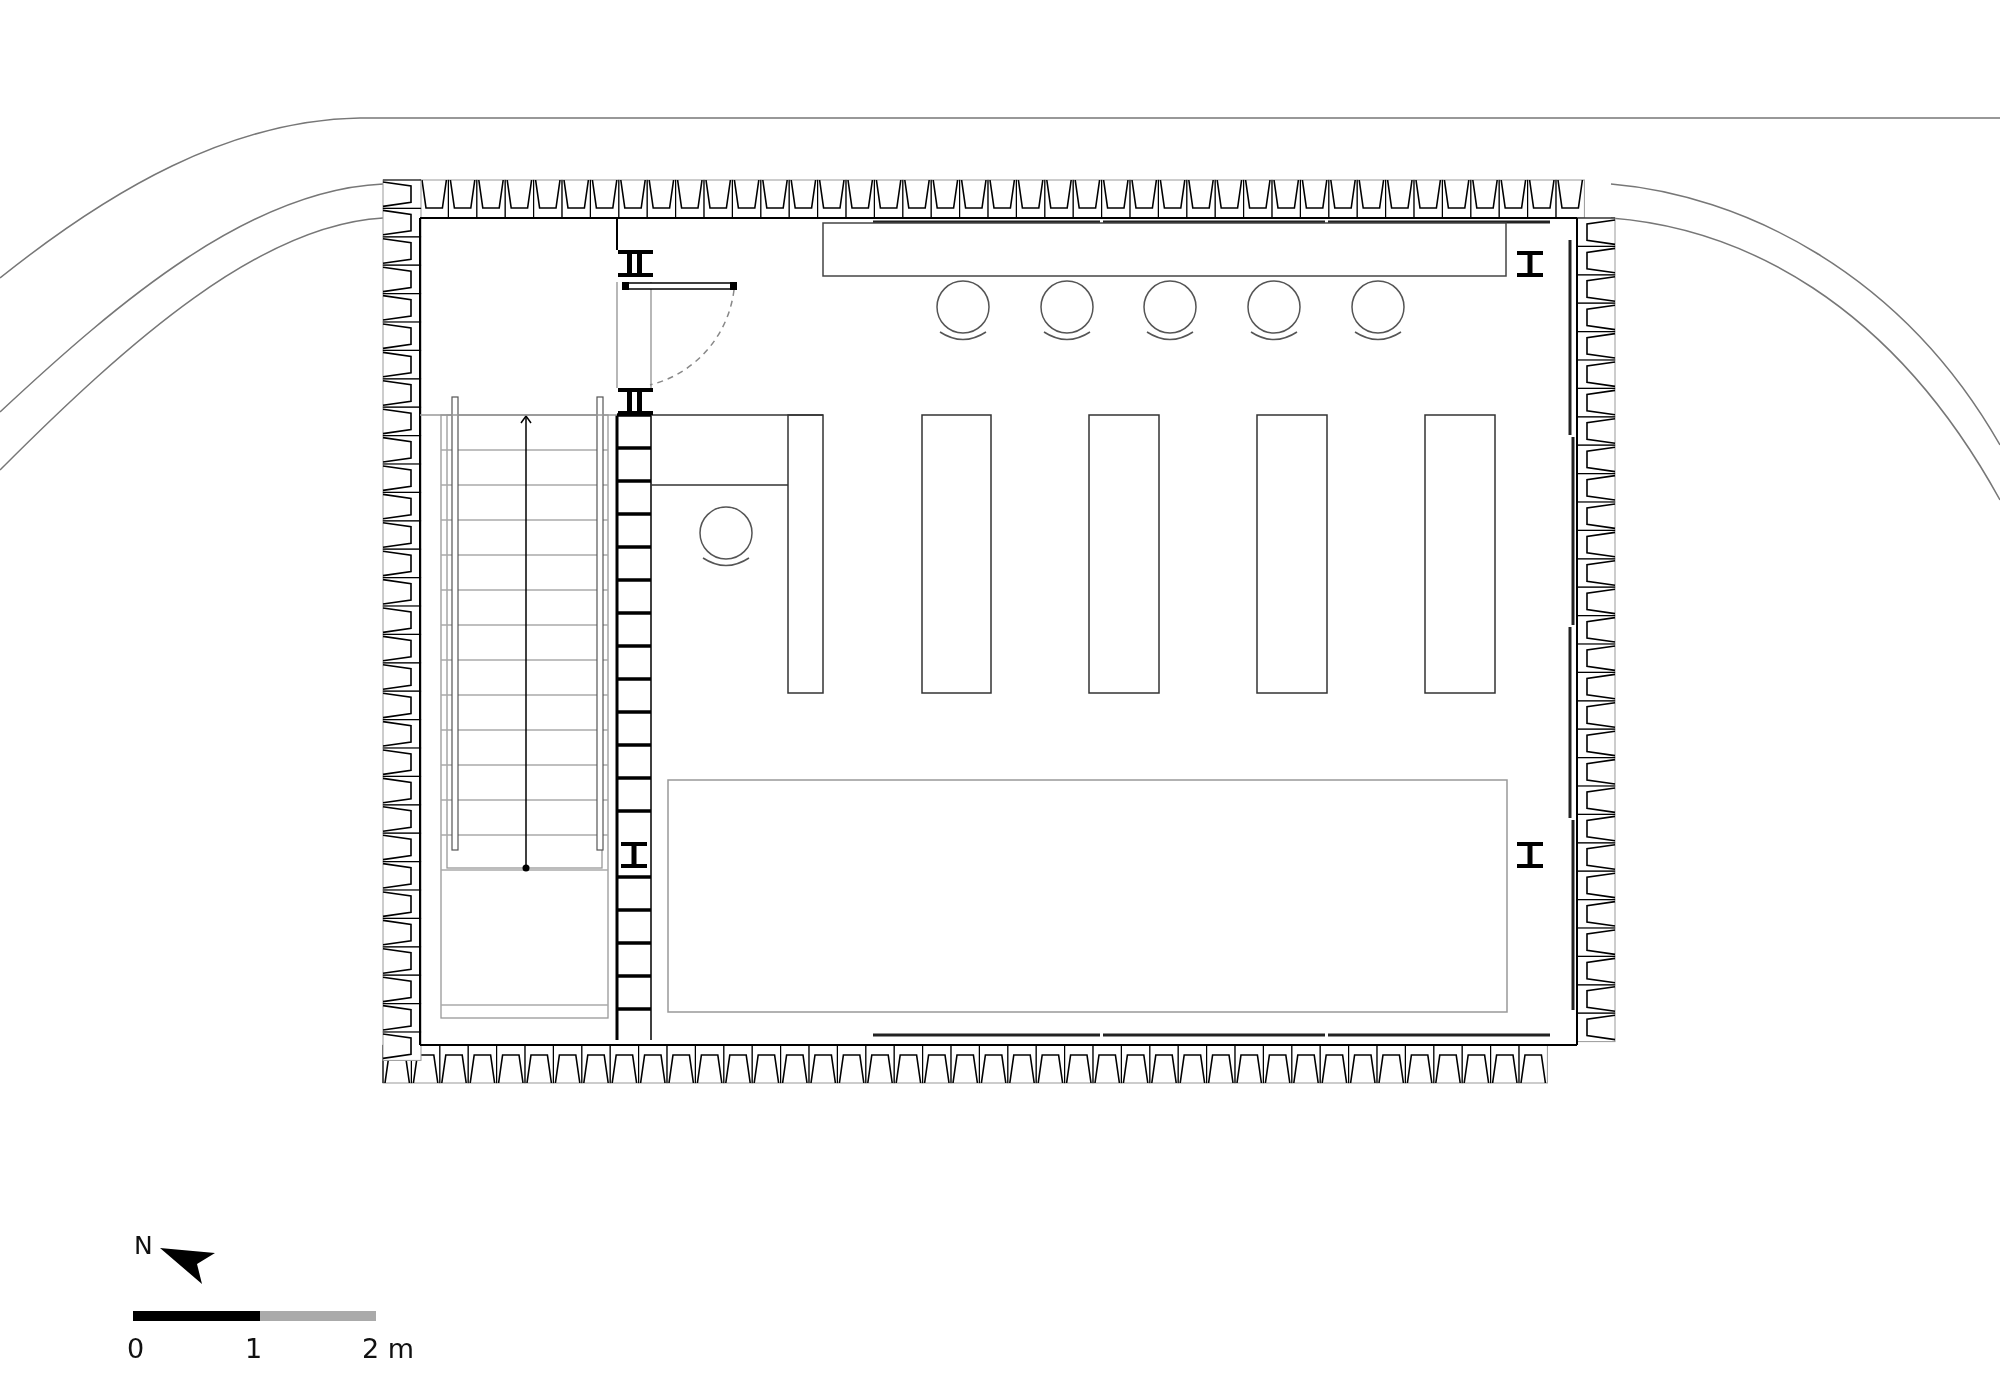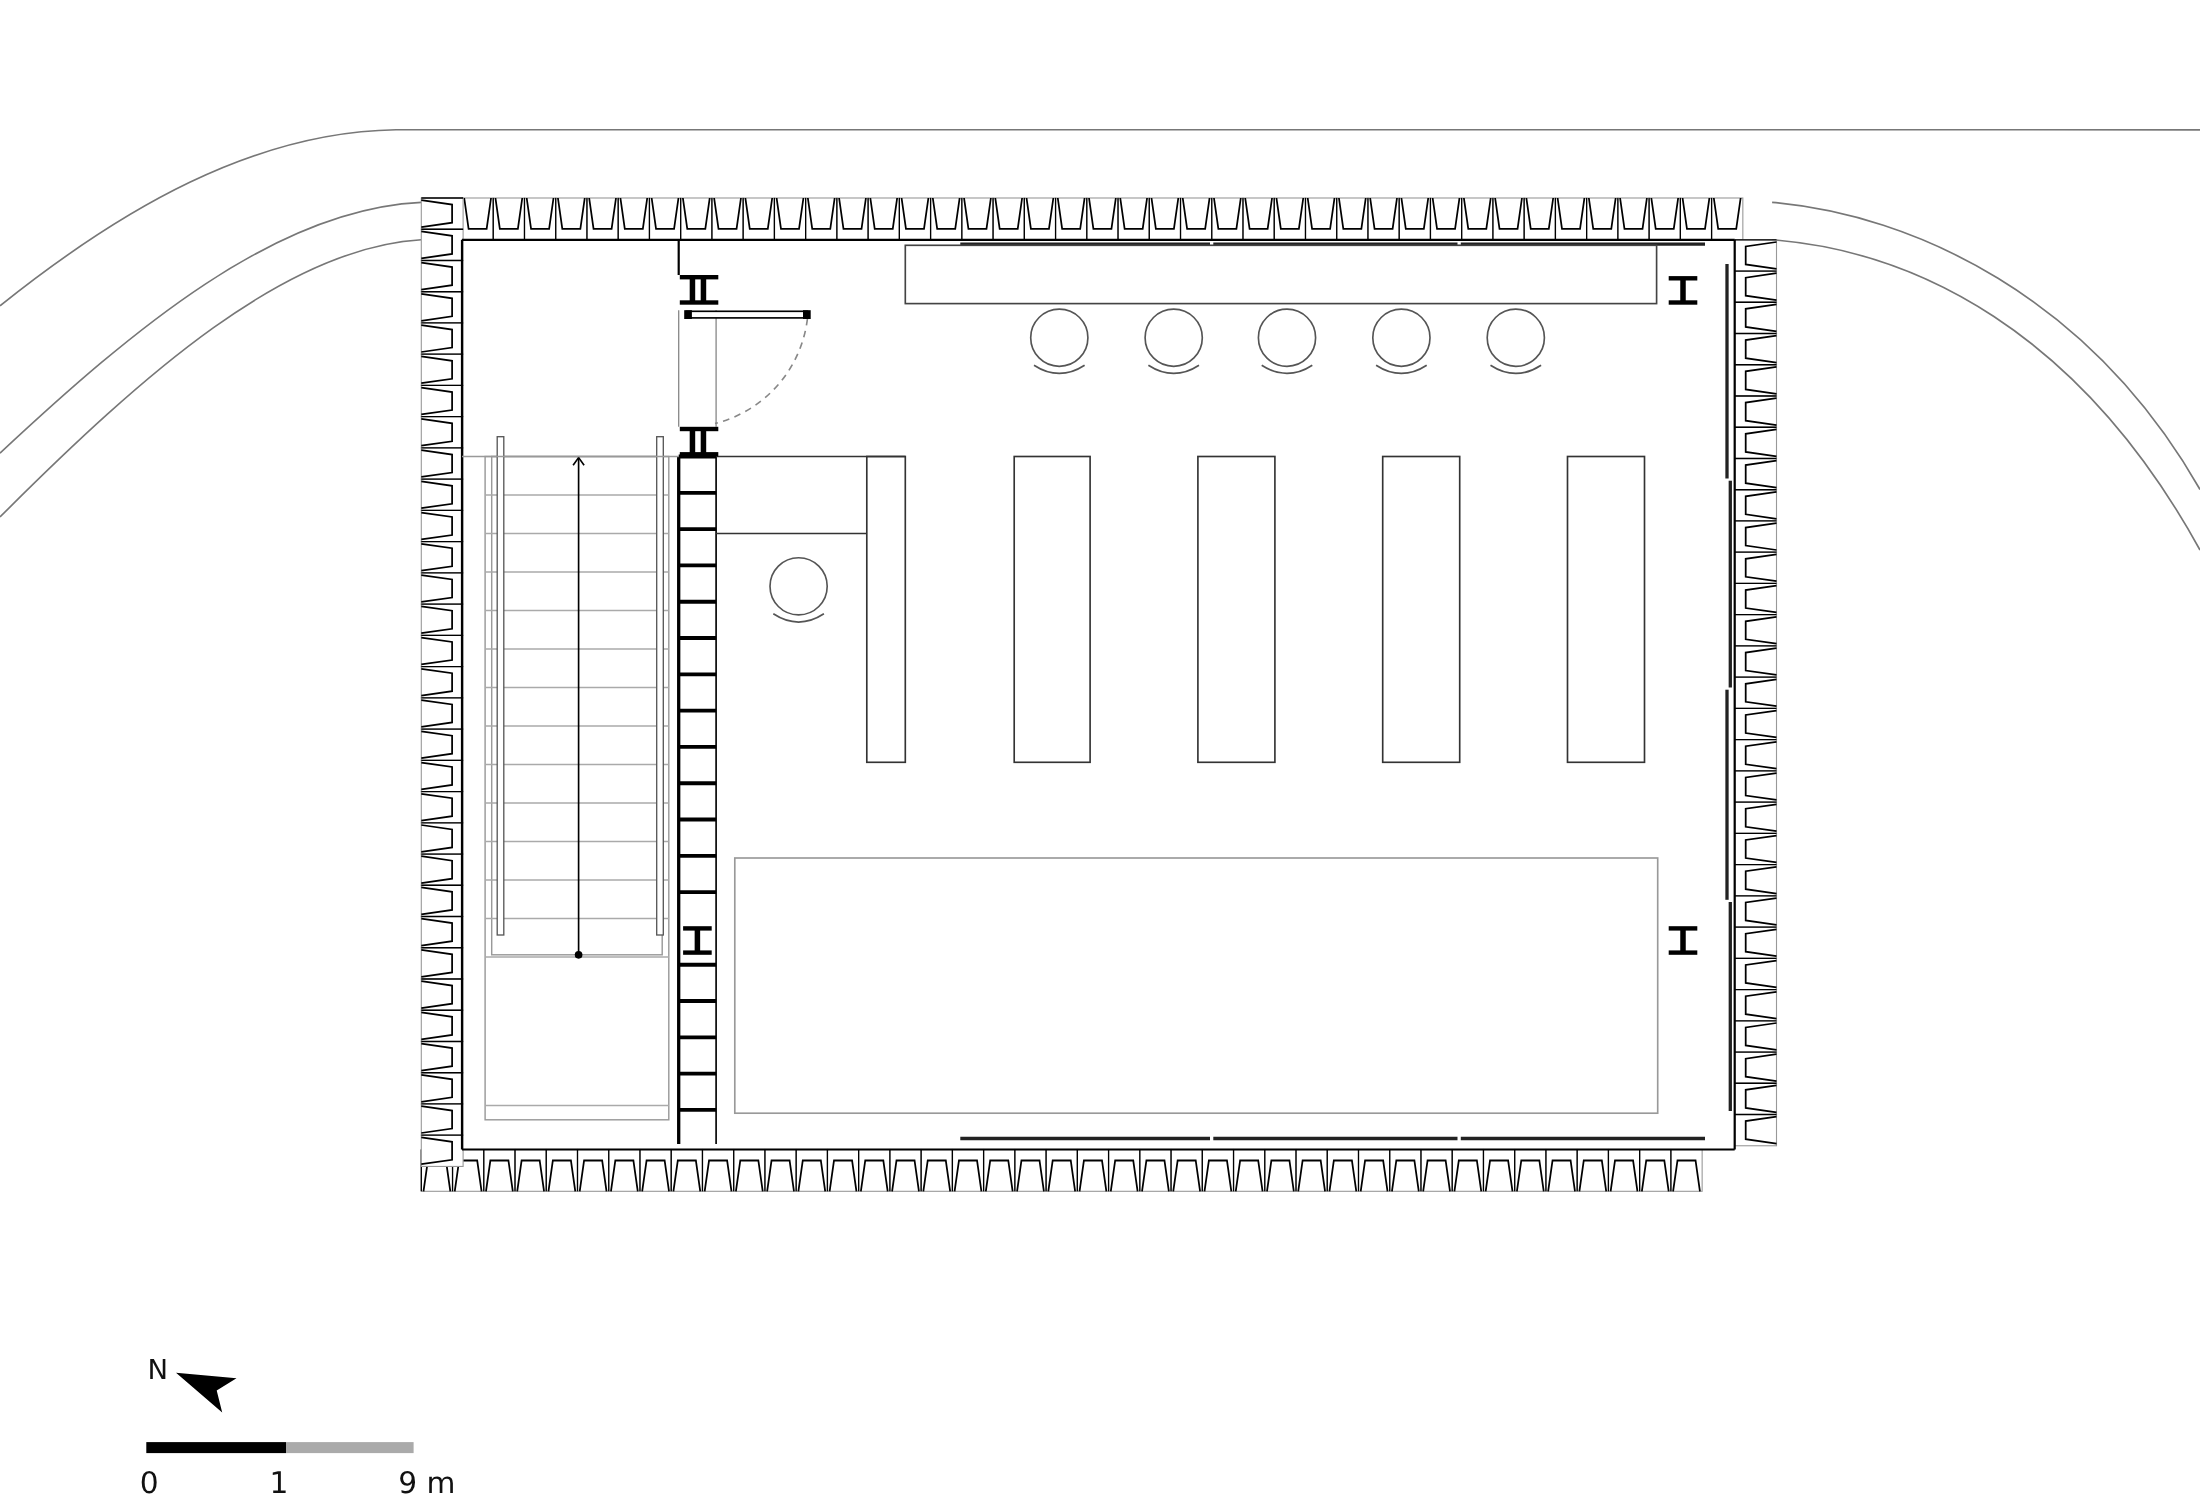--- a/index.html
+++ b/index.html
@@ -892,13 +892,13 @@
 
   <g>
     <rect x="133" y="1311" width="127" height="10" fill="#000"></rect>
     <rect x="260" y="1311" width="116" height="10" fill="#aaa"></rect>
   </g>
 </svg>
 
 <div class="lbl" style="left:134px; top:1233px; font-size:25px;">N</div>
 <div class="lbl" style="left:127px; top:1335px;">0</div>
 <div class="lbl" style="left:245px; top:1335px;">1</div>
-<div class="lbl" style="left:362px; top:1335px;">9 m</div>
+<div class="lbl" style="left:362px; top:1335px;">2 m</div>
 
 </body></html>

